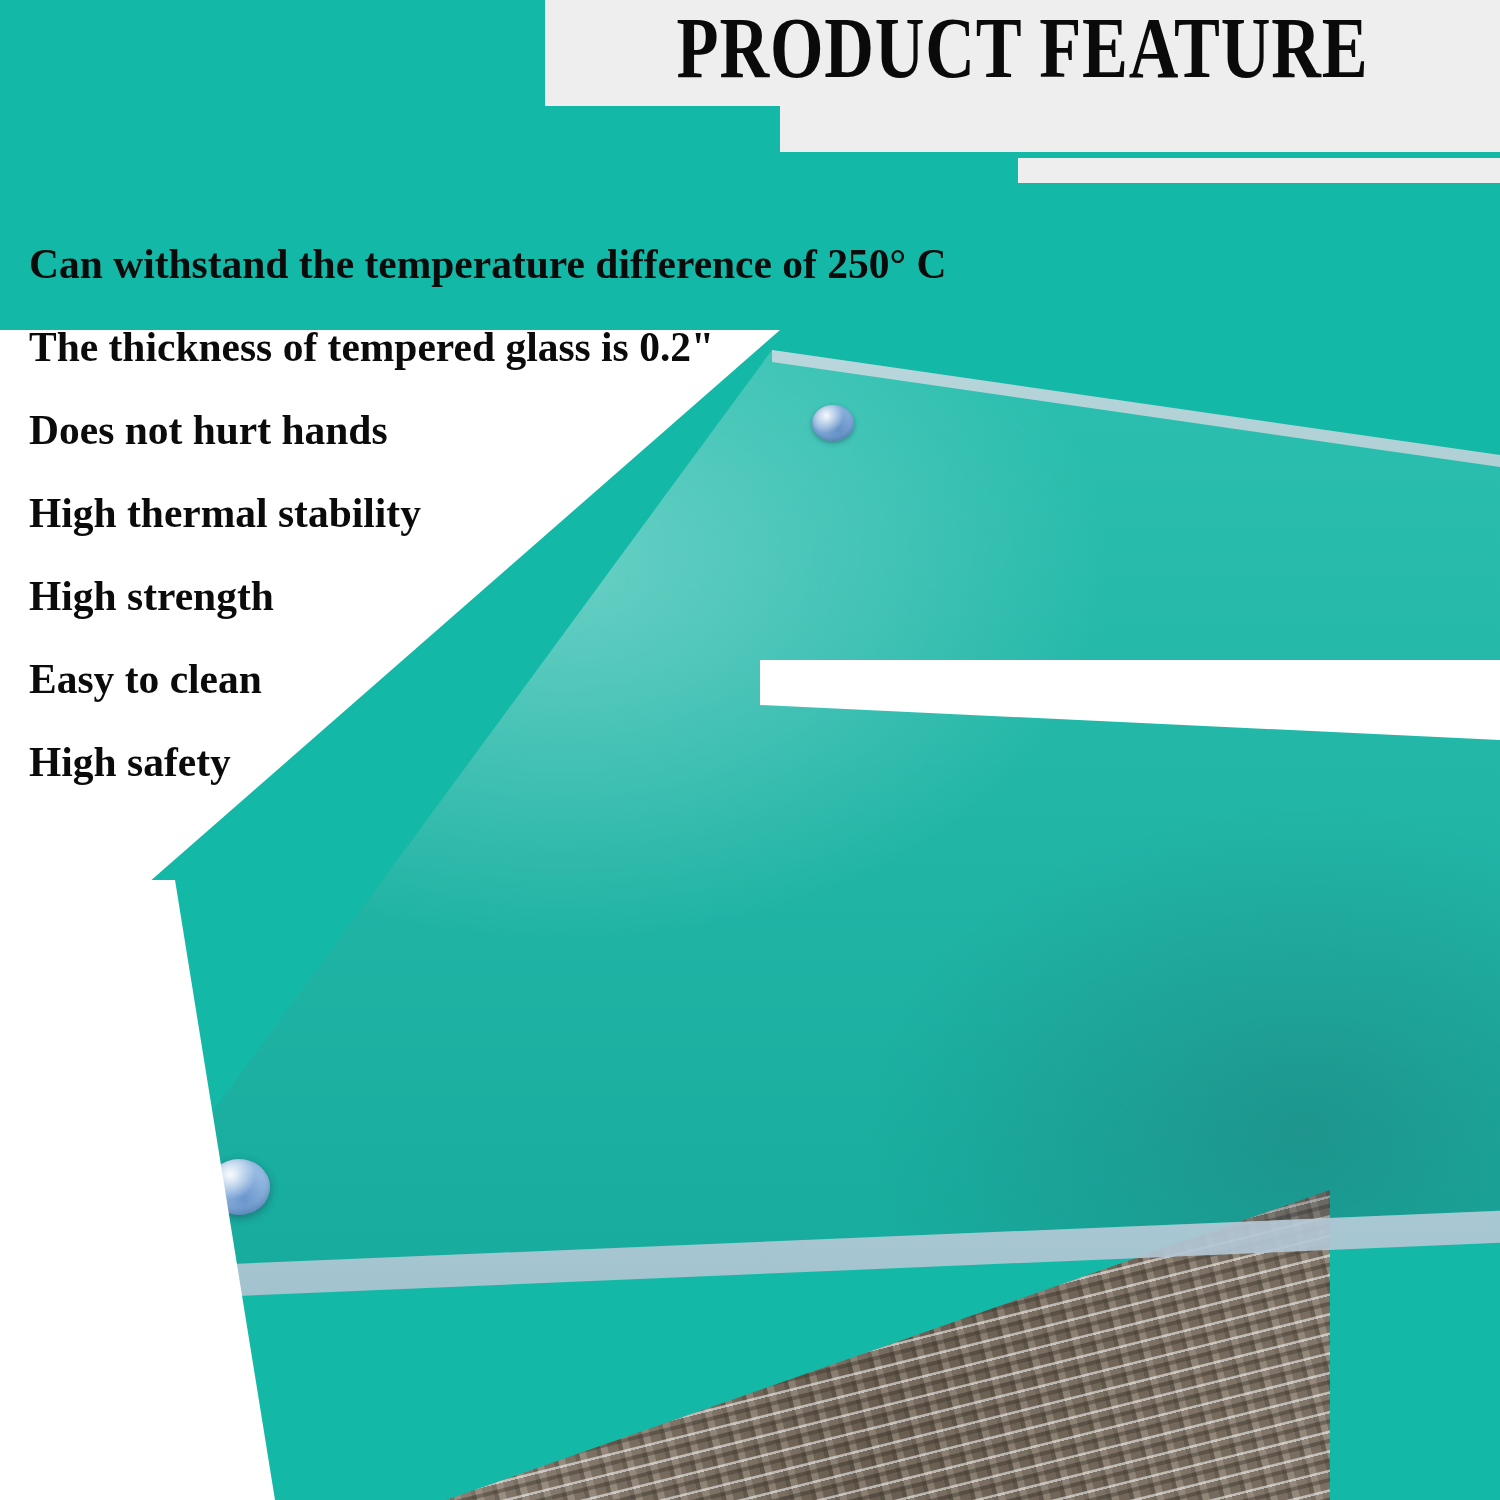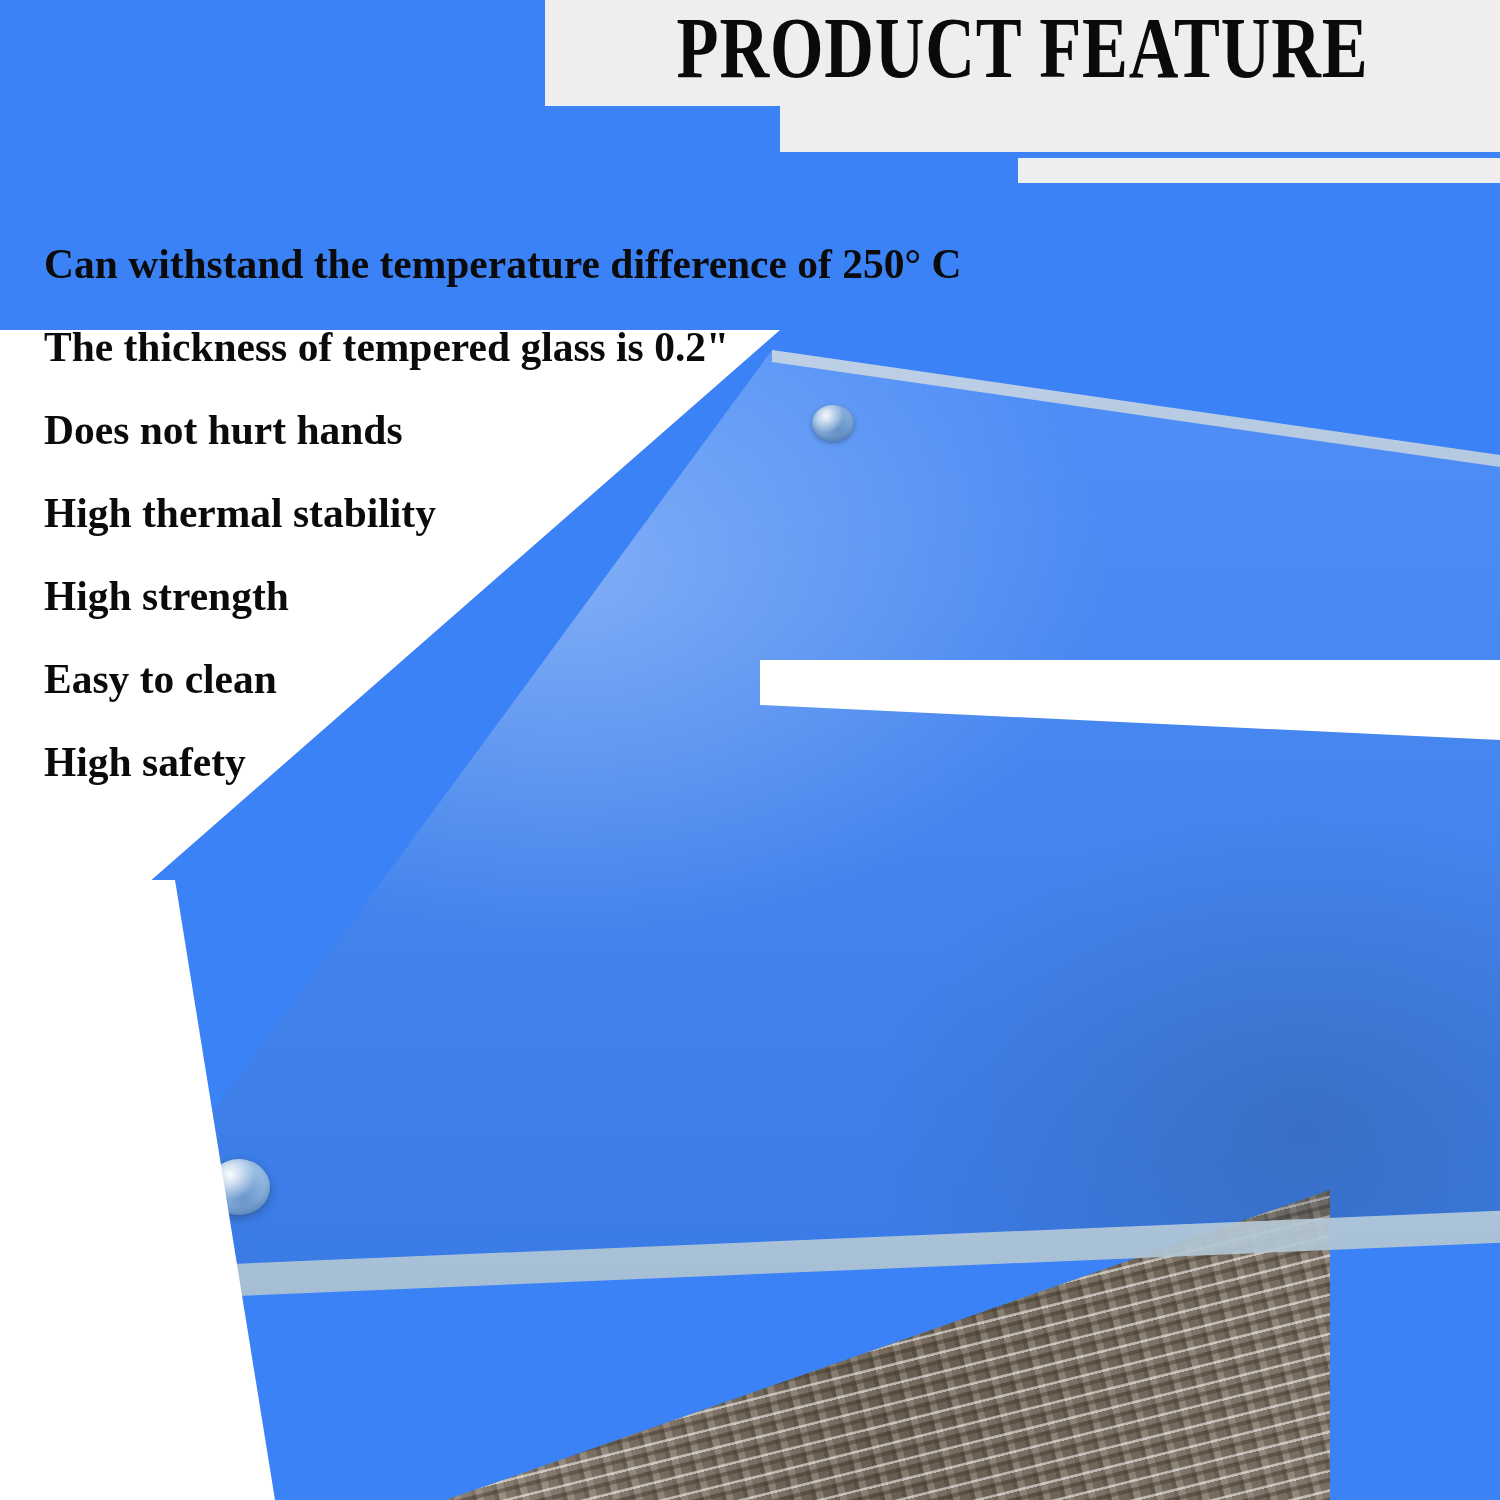--- a/index.html
+++ b/index.html
@@ -1,39 +1,39 @@
 <!DOCTYPE html>
 <html><head>
 <meta charset="utf-8">
 <title>Product Feature</title>
 <style>
   * { margin:0; padding:0; box-sizing:border-box; }
   html,body { width:1500px; height:1500px; overflow:hidden; background:#ffffff; }
   body { font-family:"Liberation Serif", serif; }
 
-  .page { position:relative; width:1500px; height:1500px; background:#3b82f6; overflow:hidden; }
+  .page { position:relative; width:1500px; height:1500px; background:#14b8a6; overflow:hidden; }
 
   
   .bar { position:absolute; background:#eeeeee; }
   #bar-1 { left:545px;  top:0px;   width:955px; height:106px; }
   #bar-2 { left:780px;  top:106px; width:720px; height:46px;  }
   #bar-3 { left:1018px; top:158px; width:482px; height:25px;  }
 
   #page-title {
     position:absolute; left:545px; top:0px; width:955px; height:106px;
     display:flex; align-items:center; justify-content:center;
     font-family:"Liberation Serif", serif;
     font-weight:700; font-size:86px; line-height:1;
     letter-spacing:1px; color:#0a0a0a;
     transform:scaleX(0.80); transform-origin:50% 50%;
     white-space:nowrap; padding-bottom:10px;
   }
 
   
-  #feature-list { position:absolute; left:44px; top:222px; width:1320px; z-index:7; }
+  #feature-list { position:absolute; left:29px; top:222px; width:1320px; z-index:7; }
   .feature-line {
     font-family:"Liberation Serif", serif;
     font-weight:700; font-size:43px; line-height:1;
     color:#0b0b0b; height:83px; display:flex; align-items:center;
     white-space:nowrap; transform:scaleX(0.965); transform-origin:0 50%;
   }
 
   
   #product-photo { position:absolute; left:0; top:330px; width:1500px; height:1170px; overflow:hidden; }
 

